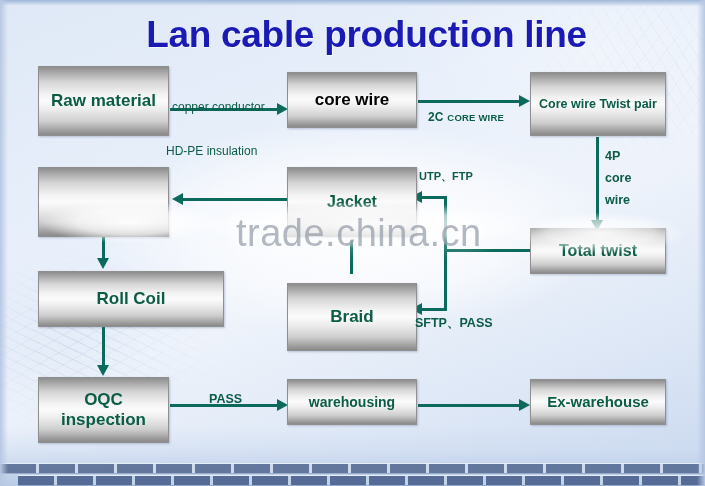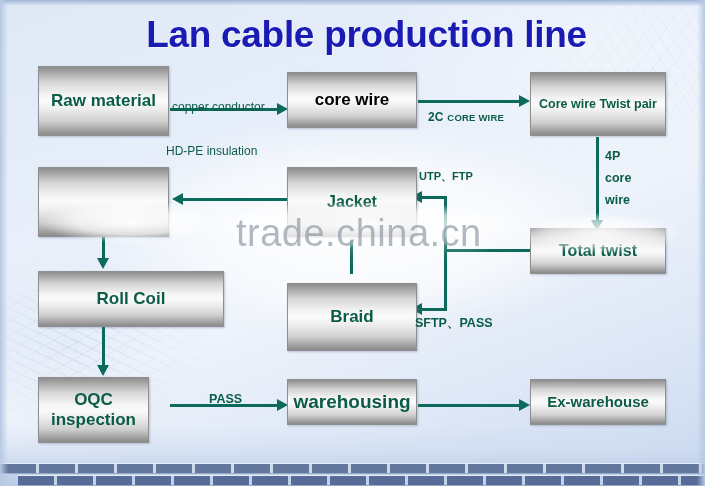--- a/index.html
+++ b/index.html
@@ -121,22 +121,22 @@
 
   
   #box-raw        { left: 38px;  top: 66px;  width: 131px; height: 70px;  font-size: 17px; }
   #box-corewire   { left: 287px; top: 72px;  width: 130px; height: 56px;  font-size: 17px; color:#000; }
   #box-twistpair  { left: 530px; top: 72px;  width: 136px; height: 64px;  font-size: 12.5px; }
   #box-extruder   { left: 38px;  top: 167px; width: 131px; height: 70px;  font-size: 15px; }
   #box-jacket     { left: 287px; top: 167px; width: 130px; height: 70px;  font-size: 16px; }
   #box-totaltwist { left: 530px; top: 228px; width: 136px; height: 46px;  font-size: 16px; }
   #box-rollcoil   { left: 38px;  top: 271px; width: 186px; height: 56px;  font-size: 17px; }
   #box-braid      { left: 287px; top: 271px; width: 130px; height: 68px;  font-size: 17px; margin-top: 12px; }
-  #box-oqc        { left: 38px;  top: 377px; width: 111px; height: 66px;  font-size: 17px; justify-content: flex-end; }
-  #box-warehousing{ left: 287px; top: 379px; width: 130px; height: 46px;  font-size: 19px; }
+  #box-oqc        { left: 38px;  top: 377px; width: 131px; height: 66px;  font-size: 17px; justify-content: flex-end; }
+  #box-warehousing{ left: 287px; top: 379px; width: 130px; height: 46px;  font-size: 14px; }
   #box-exwarehouse{ left: 530px; top: 379px; width: 136px; height: 46px;  font-size: 15px; }
 
   
   .conn { position: absolute; background: #0b6a5b; }
   .conn.h { height: 3px; }
   .conn.v { width: 3px; }
 
   .arrowhead { position: absolute; width: 0; height: 0; }
   .arrowhead.right { border-top: 6px solid transparent; border-bottom: 6px solid transparent; border-left: 11px solid #0b6a5b; }
   .arrowhead.left  { border-top: 6px solid transparent; border-bottom: 6px solid transparent; border-right: 11px solid #0b6a5b; }

